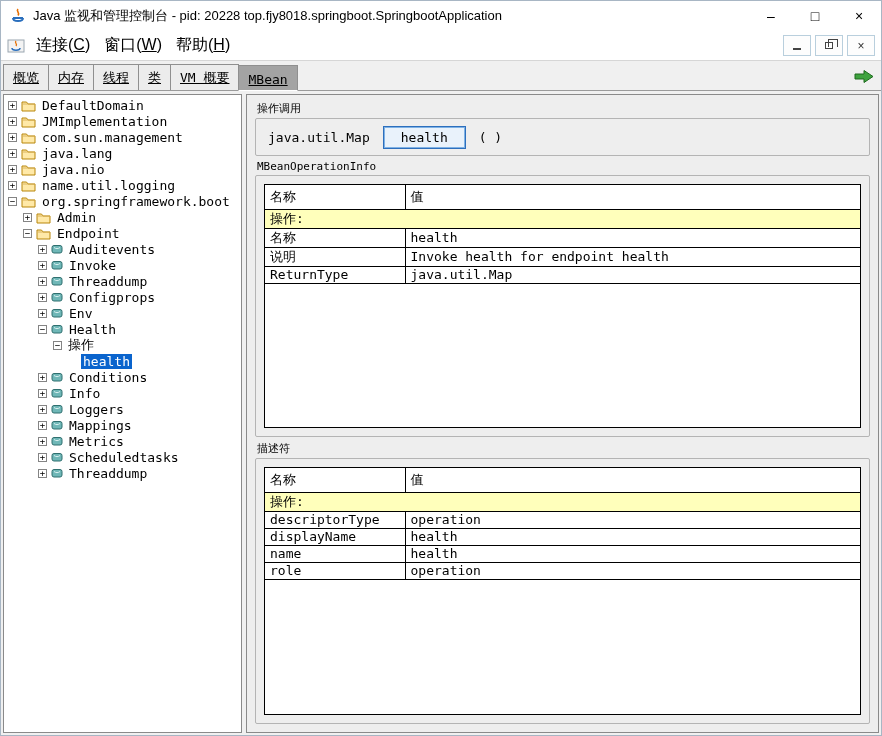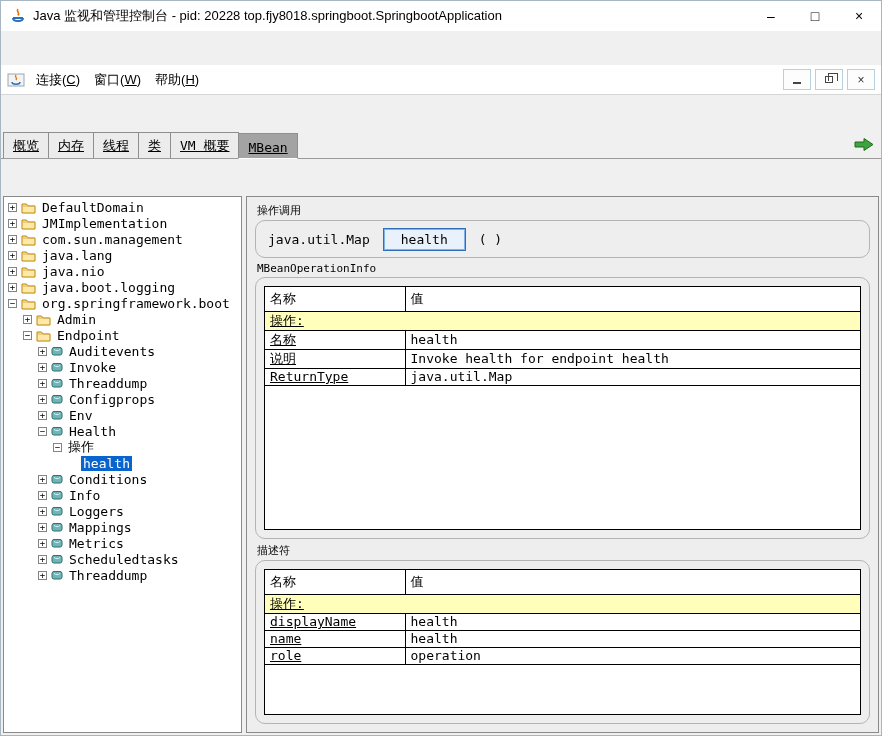--- a/index.html
+++ b/index.html
@@ -7,21 +7,20 @@
   body {
     font-family: "Liberation Sans", "DejaVu Sans", sans-serif;
     background: #f0f0f0;
     color: #000;
   }
   .window {
     width: 882px; height: 736px;
     border: 1px solid #a8b6c4;
     display: flex; flex-direction: column;
     background: #f0f0f0;
-    gap: 34px;
   }
   
   .titlebar {
     height: 30px; background: #ffffff;
     display: flex; align-items: center;
     padding-left: 8px; flex: 0 0 auto;
   }
   .app-icon { width: 18px; height: 18px; margin-right: 6px; display: inline-flex; }
   .title { font-size: 13px; white-space: nowrap; }
   .wctrls { margin-left: auto; display: flex; height: 100%; }
@@ -32,21 +31,21 @@
   }
   
   .menubar {
     height: 30px; background: #ffffff;
     border-bottom: 1px solid #d6d6d6;
     display: flex; align-items: center;
     padding: 0 4px 0 6px; flex: 0 0 auto;
   }
   .menu-icon { width: 18px; height: 18px; margin-right: 4px; display: inline-flex; }
   .menus { display: flex; }
-  .menu-item { font-size: 13px; padding: 3px 7px; cursor: default; }
+  .menu-item { font-size: 16px; padding: 3px 7px; cursor: default; }
   .mnemonic { text-decoration: underline; }
   .frame-ctrls { margin-left: auto; display: flex; gap: 4px; padding-right: 2px; }
   .fbtn {
     width: 28px; height: 21px; background: #fdfdfd;
     border: 1px solid #b9cfdd;
     display: flex; align-items: center; justify-content: center;
     font-size: 12px; color: #333;
   }
   .fmin { width: 8px; height: 8px; border-bottom: 2px solid #444; }
   .frestore { width: 8px; height: 7px; border: 1px solid #444; position: relative; background: #fff; }
@@ -116,21 +115,21 @@
     flex: 1; margin-left: 4px;
     background: #eeeeee;
     border: 1px solid #8a8a8a;
     padding: 2px 8px 8px 8px;
     display: flex; flex-direction: column;
     min-height: 0;
     font-family: "DejaVu Sans Mono", "Liberation Mono", monospace;
     font-size: 13px;
   }
   .gtitle { margin: 4px 2px 2px 2px; font-size: 11px; }
-  .gbox { border: 1px solid #b4b4b4; border-radius: 10px; }
+  .gbox { border: 1px solid #b4b4b4; border-radius: 2px; }
   .opbox {
     height: 38px; display: flex; align-items: center;
     padding: 0 12px; gap: 14px;
   }
   .opbtn {
     font-family: "DejaVu Sans Mono", "Liberation Mono", monospace;
     font-size: 13px;
     background: #e9f2fb;
     border: 1px solid #7fb2e5;
     box-shadow: 0 0 0 1px #2d6fbd;
@@ -154,21 +153,21 @@
     height: 24px; padding: 2px 5px;
     border-bottom: 1px solid #000;
     background: #fff;
   }
   th:first-child { border-right: 1px solid #000; }
   td {
     font-size: 13px; height: 17px; padding: 0 5px;
     border-bottom: 1px solid #000;
     white-space: nowrap; overflow: hidden;
   }
-  td:first-child { border-right: 1px solid #000; text-decoration: underline; }
+  td:first-child { border-right: 1px solid #000; }
   td.grouprow { background: var(--highlight-row-yellow, #ffffbb); }
   td.full { border-right: none; }
   col.c1 { width: 140px; }
   .tfill { flex: 1; background: #fff; }
 </style>
 </head>
 <body>
 
 <div class="window">
 
@@ -282,21 +281,21 @@
           <span class="tlabel">java.nio</span>
         </div>
         <div class="tnode" style="padding-left: 4px;">
           <span class="toggle">+</span>
           <span class="ticon">
             <svg width="15" height="13">
               <path d="M1 3 h4.5 l1.5 2 H14 V12 H1 Z" fill="#ffe9a8" stroke="#b8860b"></path>
               <path d="M1 5 H14" stroke="#d9b35c" stroke-width="1"></path>
             </svg>
           </span>
-          <span class="tlabel">java.boot.logging</span>
+          <span class="tlabel">name.util.logging</span>
         </div>
         <div class="tnode" style="padding-left: 4px;">
           <span class="toggle">−</span>
           <span class="ticon">
             <svg width="15" height="13">
               <path d="M1 3 h4.5 l1.5 2 H14 V12 H1 Z" fill="#ffe9a8" stroke="#b8860b"></path>
               <path d="M1 5 H14" stroke="#d9b35c" stroke-width="1"></path>
             </svg>
           </span>
           <span class="tlabel">org.springframework.boot</span>
@@ -523,20 +522,24 @@
                 <tr>
                   <th>名称</th>
                   <th>值</th>
                 </tr>
               </thead>
               <tbody>
                   <tr>
                     <td colspan="2" class="grouprow full">操作:</td>
                   </tr>
                   <tr>
+                    <td>descriptorType</td>
+                    <td>operation</td>
+                  </tr>
+                  <tr>
                     <td>displayName</td>
                     <td>health</td>
                   </tr>
                   <tr>
                     <td>name</td>
                     <td>health</td>
                   </tr>
                   <tr>
                     <td>role</td>
                     <td>operation</td>

